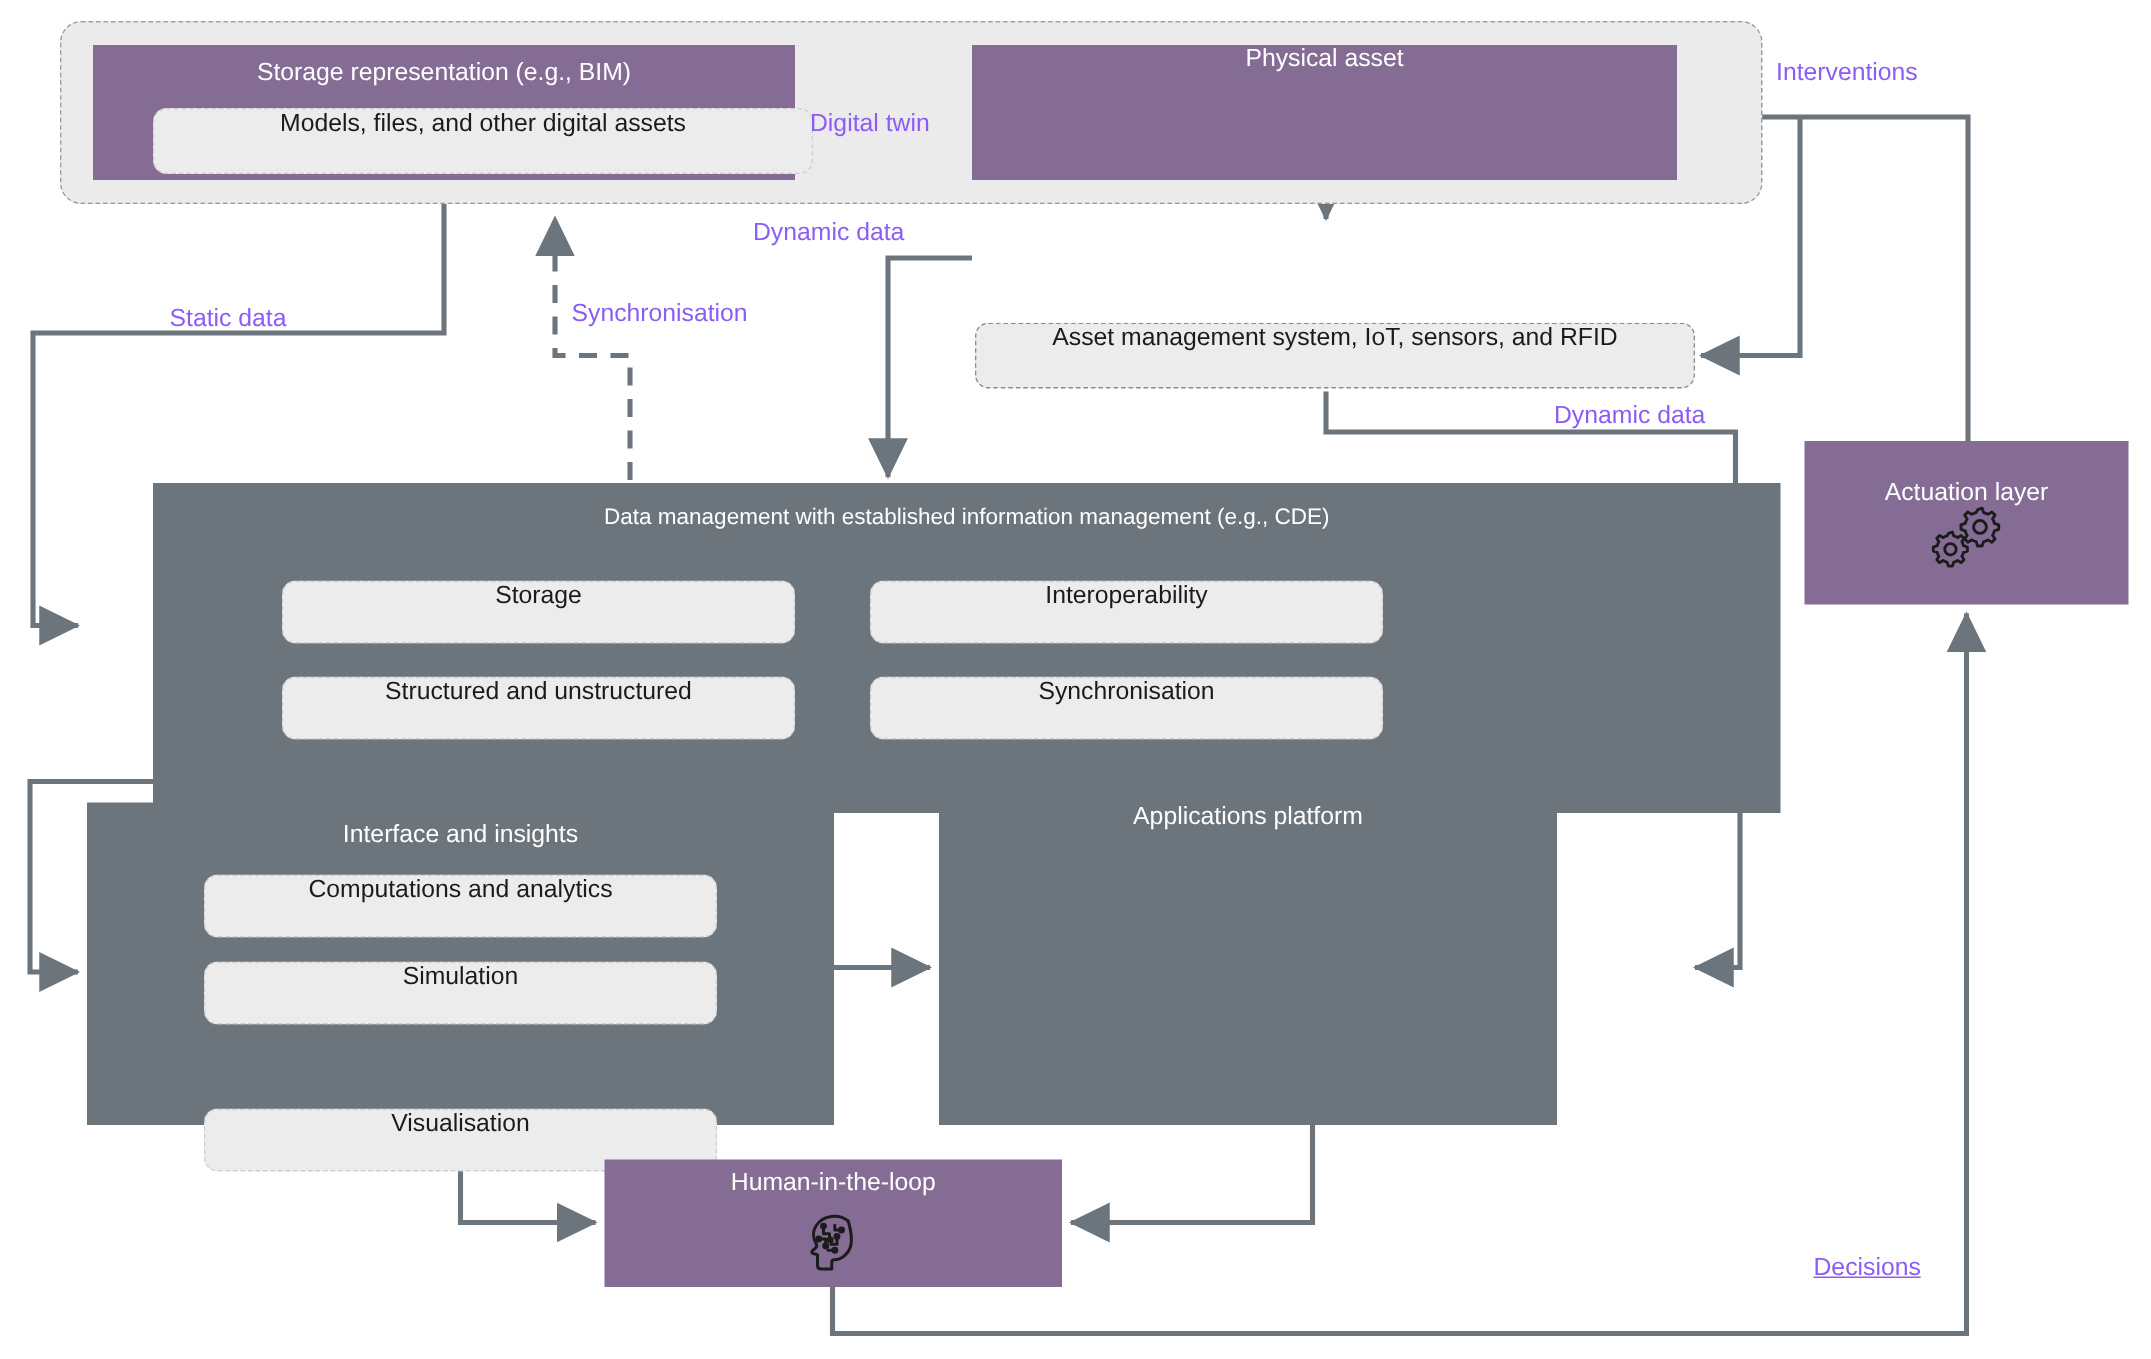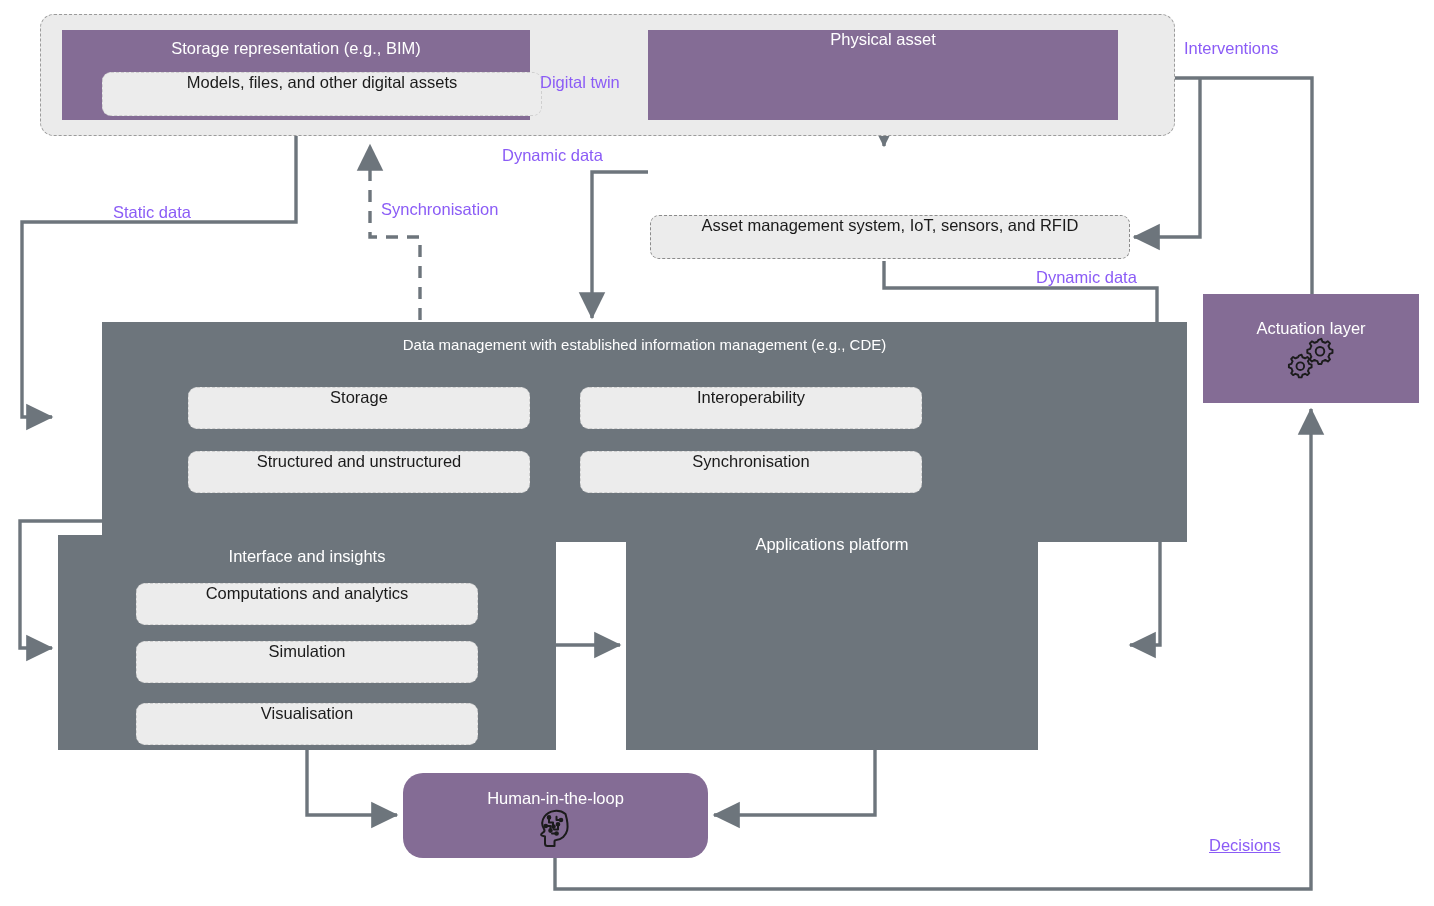--- a/index.html
+++ b/index.html
@@ -120,38 +120,37 @@
   #sync-pill { left: 580px; top: 451px; width: 342px; height: 42px; font-size: 16.5px; }
 
   
   #interface-box {
     left: 58px; top: 535px; width: 498px; height: 215px;
     font-size: 16.5px;
     padding-top: 12px;
   }
   #comp-pill { left: 136px; top: 583px; width: 342px; height: 42px; font-size: 16.5px; }
   #sim-pill { left: 136px; top: 641px; width: 342px; height: 42px; font-size: 16.5px; }
-  #vis-pill { left: 136px; top: 703px; width: 342px; height: 42px; font-size: 16.5px; }
+  #vis-pill { left: 136px; top: 739px; width: 342px; height: 42px; font-size: 16.5px; }
 
   #apps-platform {
     left: 626px; top: 535px; width: 412px; height: 215px;
     font-size: 16.5px;
   }
 
   
   #actuation {
     left: 1203px; top: 294px; width: 216px; height: 109px;
     font-size: 16.5px;
     padding-top: 25px;
   }
   #human {
     left: 403px; top: 773px; width: 305px; height: 85px;
     font-size: 16.5px;
-    padding-top: 16px;
-    border-radius: 20px;
+    padding-top: 6px;
   }
   .icon-holder {
     position: absolute;
     left: 0; right: 0;
     display: flex;
     justify-content: center;
   }
   #actuation .icon-holder { top: 36px; }
   #human .icon-holder { top: 32px; }
 </style>

